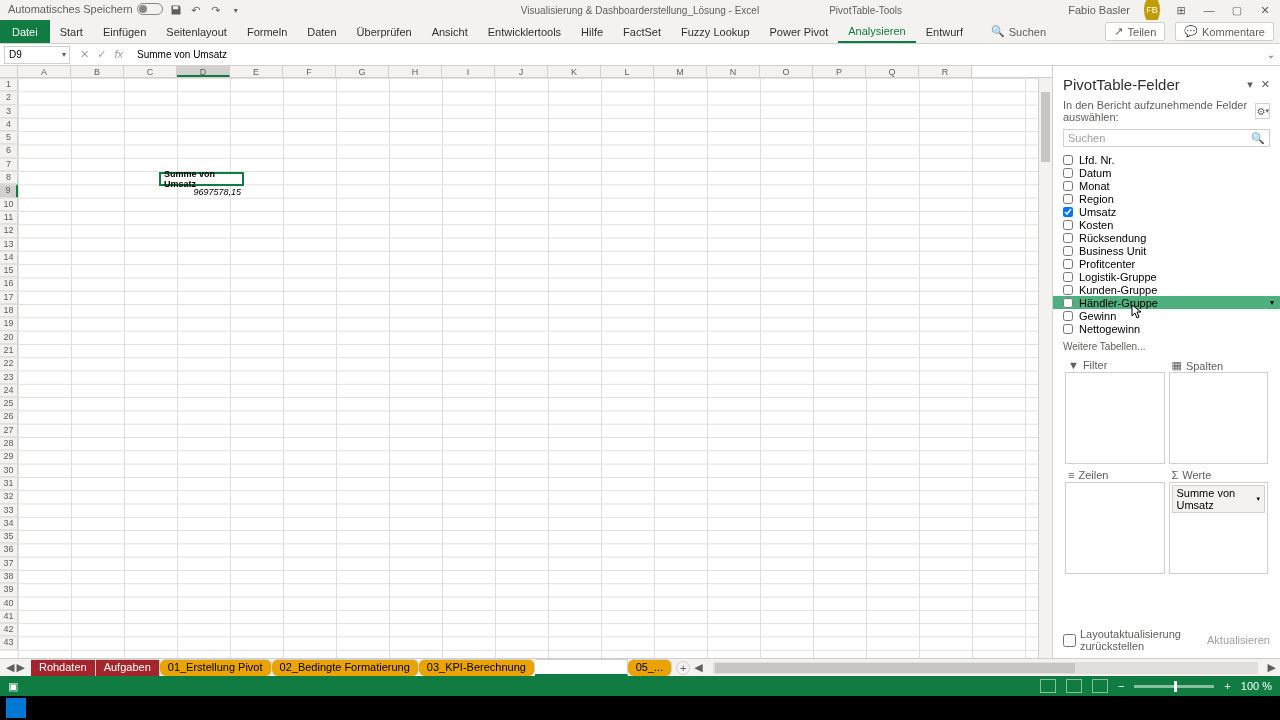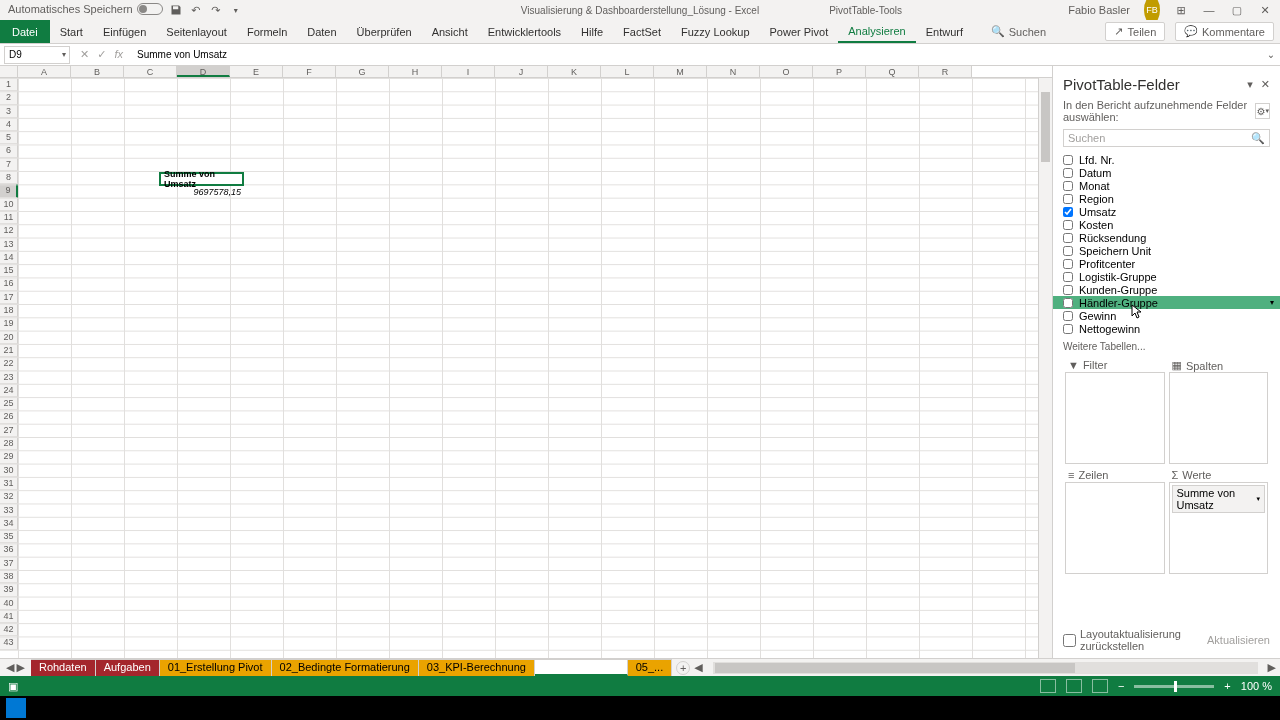--- a/index.html
+++ b/index.html
@@ -80,21 +80,21 @@
 .drop-label { position: absolute; top: -14px; left: 2px; font-size: 10px; color: #605e5c; display: flex; align-items: center; gap: 4px; }
 .drop-item { margin: 2px; padding: 1px 4px; border: 1px solid #d2d0ce; background: #f3f2f1; font-size: 9px; display: flex; justify-content: space-between; align-items: center; }
 .pane-foot { padding: 4px 10px 6px; display: flex; align-items: center; justify-content: space-between; font-size: 9px; color: #605e5c; }
 .update-btn { color: #a19f9d; }
 
 
 .sheettabs { height: 18px; background: #f3f2f1; border-top: 1px solid #d2d0ce; display: flex; align-items: center; font-size: 10px; }
 .tabnav { display: flex; gap: 2px; padding: 0 6px; color: #605e5c; }
 .stab { padding: 1px 8px; border-right: 1px solid #d2d0ce; border-top: 1px solid #d2d0ce; background: #fff; white-space: nowrap; }
 .stab.c-red { background: #a4262c; color: #fff; }
-.stab.c-yel { background: #eaa300; color: #000; }
+.stab.c-yel { background: #eaa300; color: #000; border-radius: 6px; }
 .stab.c-grn { background: #107c41; color: #fff; }
 .stab.active { background: #fff; border-bottom: 2px solid #107c41; font-weight: 600; }
 .addtab { padding: 0 6px; color: #605e5c; border: 1px solid #d2d0ce; border-radius: 50%; width: 14px; height: 14px; display: flex; align-items: center; justify-content: center; margin-left: 4px; }
 .hscroll { flex: 1; height: 12px; margin: 0 6px; background: #e1dfdd; position: relative; }
 .hscroll-thumb { position: absolute; left: 2px; top: 1px; width: 360px; height: 10px; background: #c8c6c4; }
 
 
 .statusbar { height: 20px; background: #107c41; color: #fff; display: flex; align-items: center; justify-content: space-between; padding: 0 8px; font-size: 10px; }
 .status-right { display: flex; align-items: center; gap: 10px; }
 .view-btn { width: 16px; height: 14px; border: 1px solid rgba(255,255,255,0.5); }
@@ -386,21 +386,21 @@
           <div class="field">
             <input type="checkbox" style="">
             <span>Kosten</span>
           </div>
           <div class="field">
             <input type="checkbox" style="">
             <span>Rücksendung</span>
           </div>
           <div class="field">
             <input type="checkbox" style="">
-            <span>Speichern Unit</span>
+            <span>Business Unit</span>
           </div>
           <div class="field">
             <input type="checkbox" style="">
             <span>Profitcenter</span>
           </div>
           <div class="field">
             <input type="checkbox" style="">
             <span>Logistik-Gruppe</span>
           </div>
           <div class="field">

